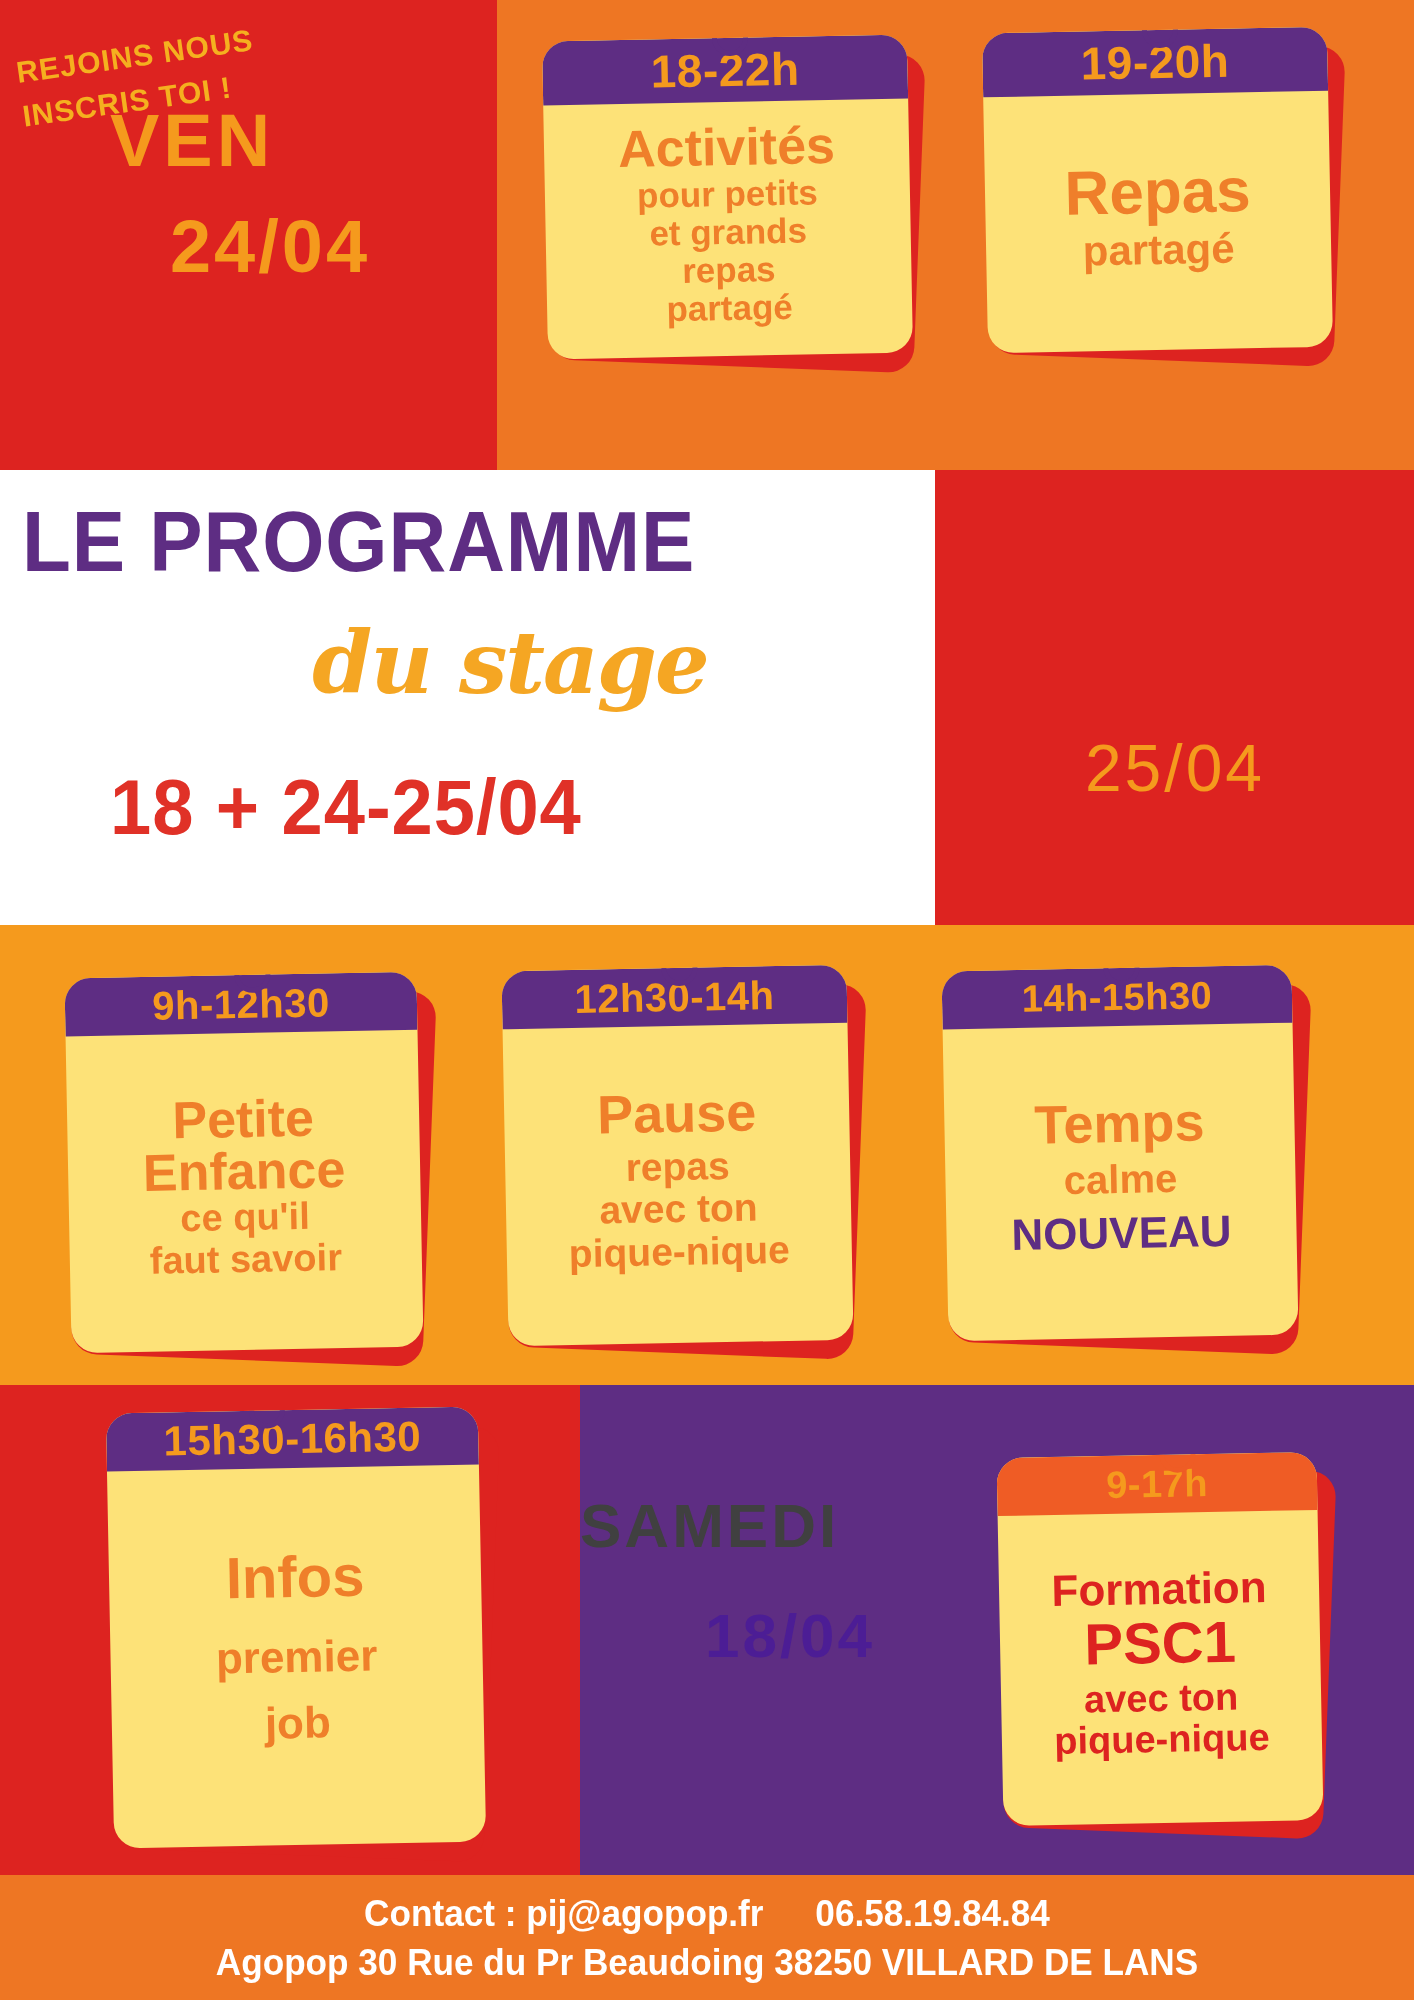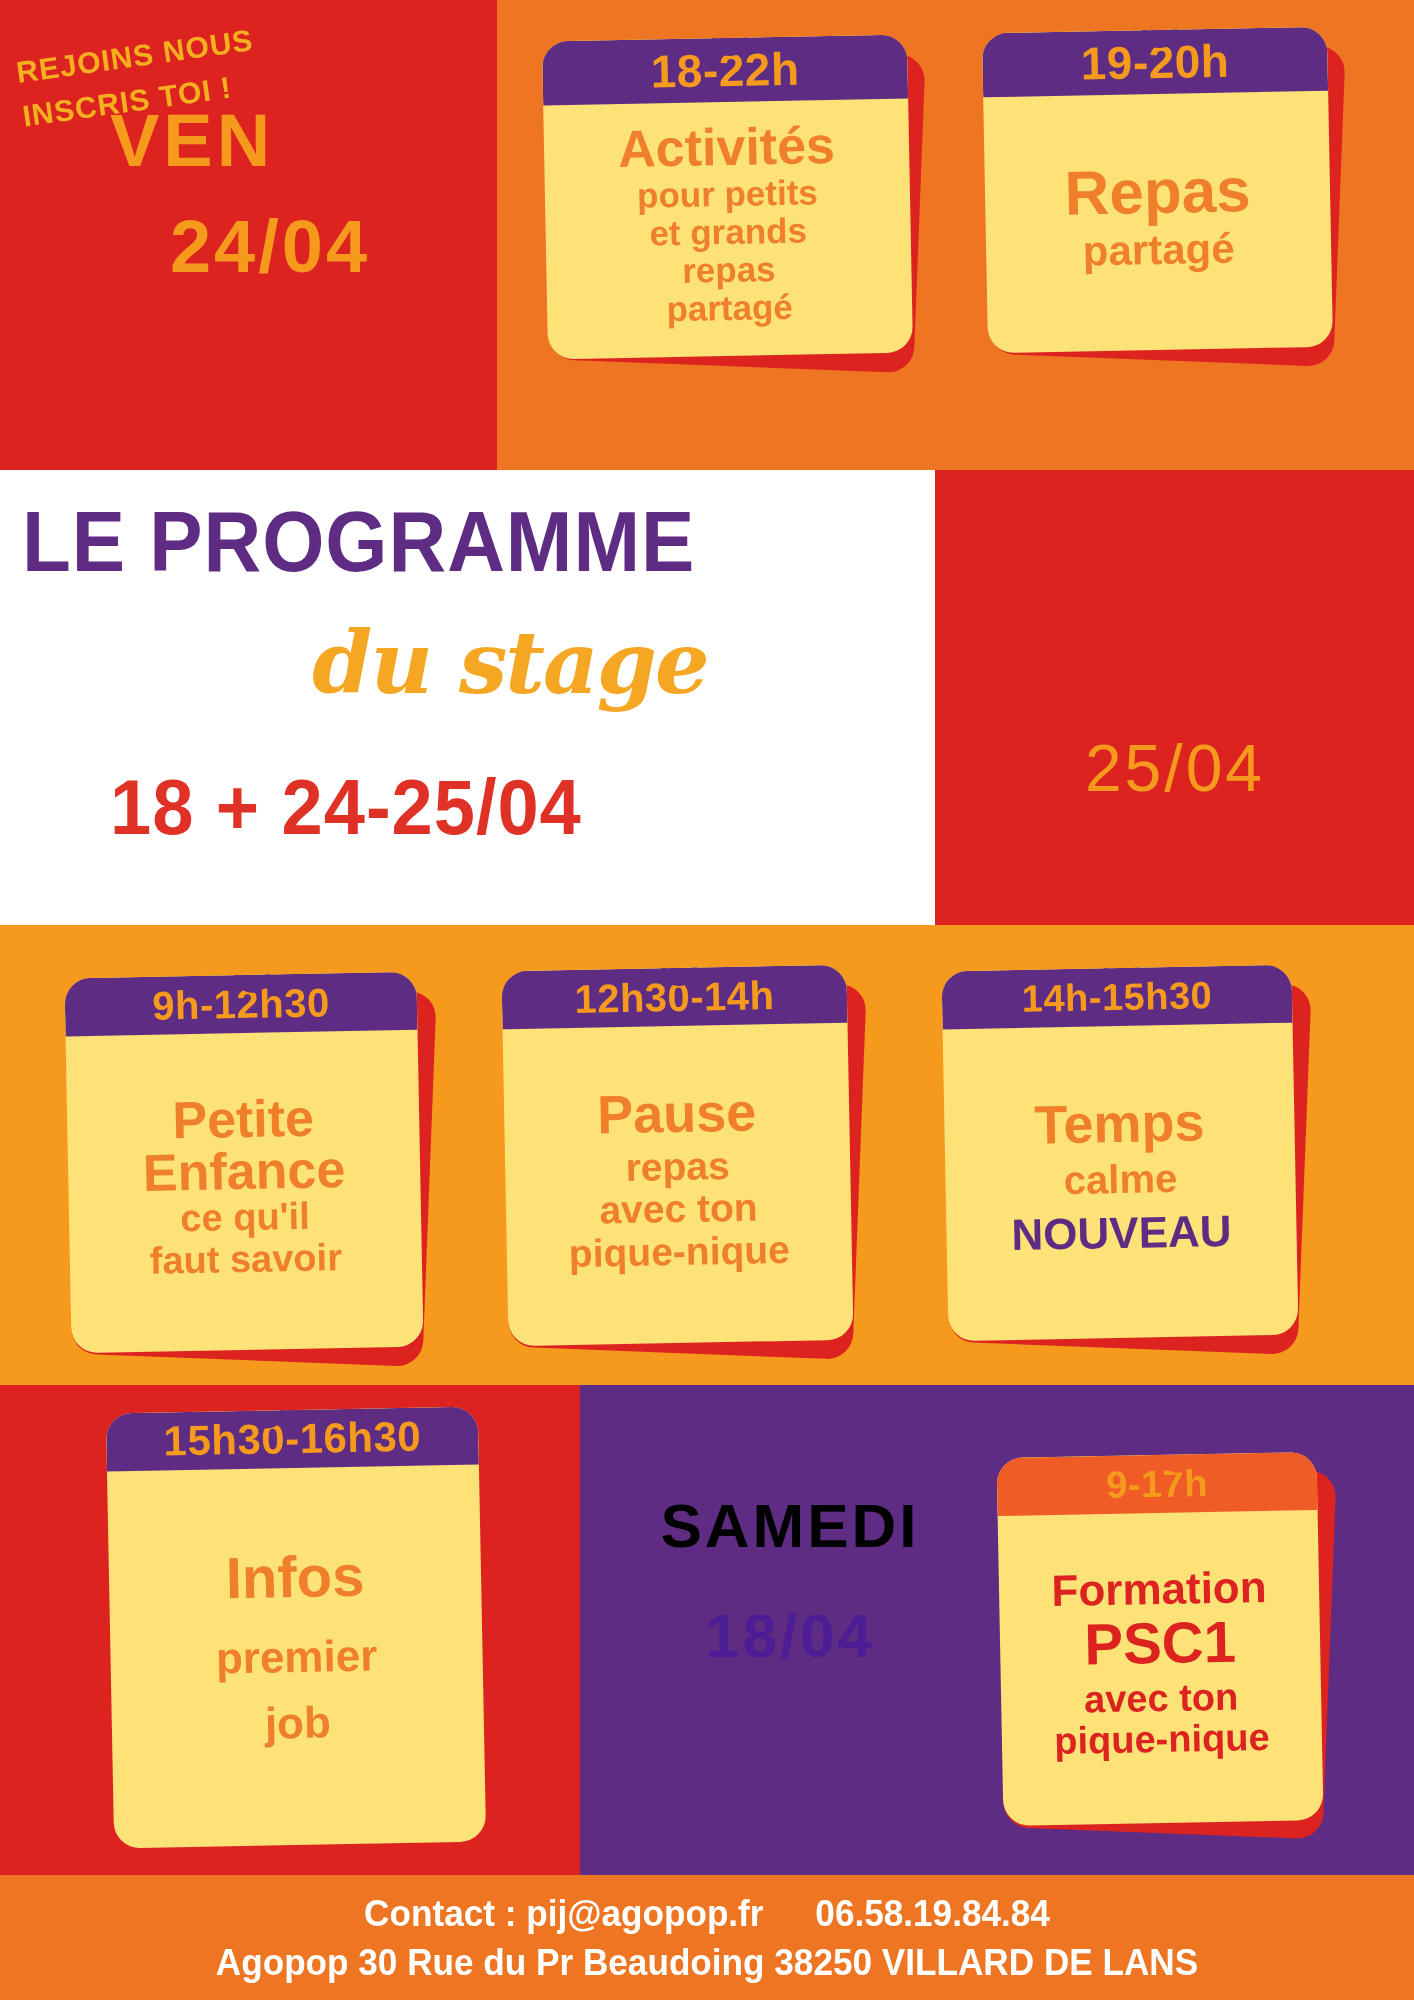--- a/index.html
+++ b/index.html
@@ -153,22 +153,22 @@
 
   
   #card-infos{left:110px;top:1410px;width:372px;height:435px;}
   #card-infos .hdr{height:58px;font-size:42px;}
   #card-infos .loop{width:26px;height:26px;left:42%;margin-left:-13px;top:-18px;}
   #card-infos .big{font-size:58px;margin-bottom:18px;}
   #card-infos .sm{font-size:44px;line-height:1.5;}
 
   #samedi-day{
     position:absolute;left:580px;top:1495px;width:420px;
-    color:#000000;font-weight:bold;font-size:62px;line-height:1;
-    text-align:center;letter-spacing:3px;
+    color:#404040;font-weight:bold;font-size:62px;line-height:1;
+    text-align:left;letter-spacing:3px;
   }
   #samedi-date{
     position:absolute;left:580px;top:1605px;width:420px;
     color:#4c1d95;font-weight:bold;font-size:62px;line-height:1;
     text-align:center;letter-spacing:3px;
   }
 
   #card-psc1{left:1000px;top:1455px;width:320px;height:368px;}
   #card-psc1 .hdr{height:58px;font-size:38px;}
   #card-psc1 .loop{width:26px;height:26px;left:55%;margin-left:-13px;top:-18px;}

